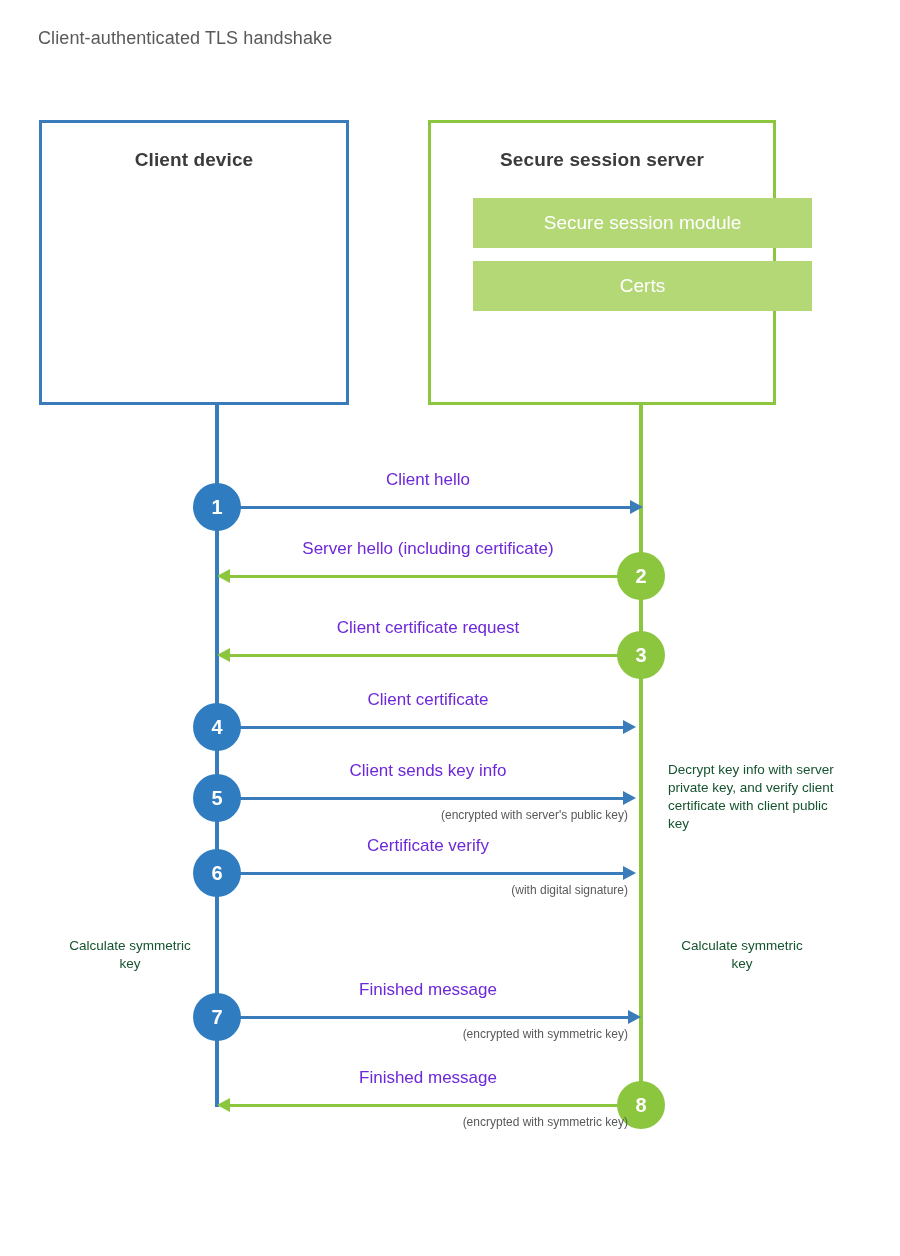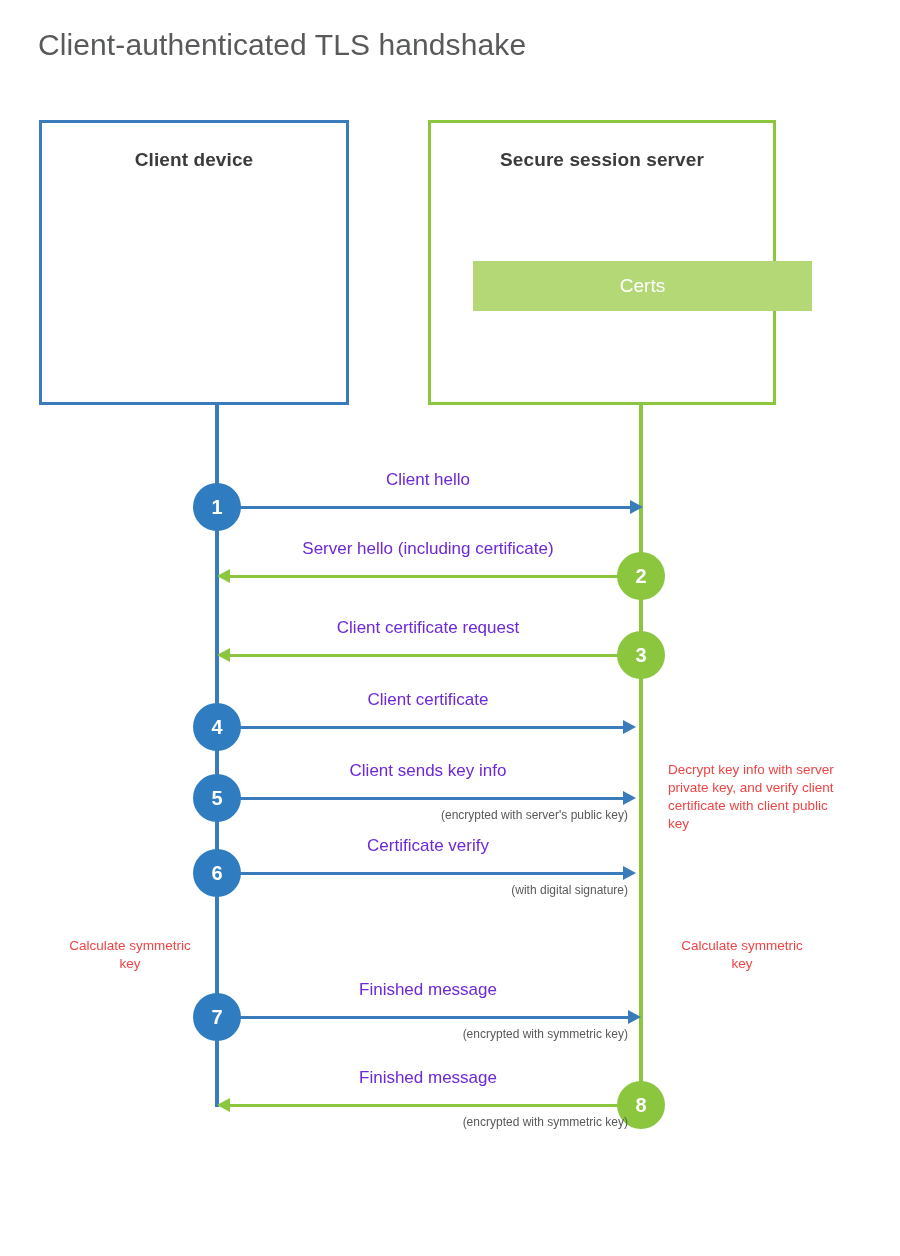--- a/index.html
+++ b/index.html
@@ -13,21 +13,21 @@
     position: relative;
     font-family: "Liberation Sans", sans-serif;
     overflow: hidden;
   }
 
   
   #page-title {
     position: absolute;
     left: 38px;
     top: 28px;
-    font-size: 30px;
+    font-size: 18px;
     font-weight: 400;
     color: #58595b;
     letter-spacing: 0.1px;
     white-space: nowrap;
   }
 
   
   .entity-box {
     position: absolute;
     background: #ffffff;
@@ -182,21 +182,21 @@
     color: #58595b;
     top: 10px;
     white-space: nowrap;
   }
 
   
   .side-note {
     position: absolute;
     font-size: 13.5px;
     line-height: 18px;
-    color: #ef4444;
+    color: #14532d;
   }
   #server-decrypt-note {
     left: 668px;
     top: 761px;
     width: 180px;
     text-align: left;
   }
   #client-calc-key-note {
     left: 60px;
     top: 937px;
@@ -214,20 +214,21 @@
 <body>
 
 <div id="page-title">Client-authenticated TLS handshake</div>
 
 <div class="entity-box" id="client-device-box">
   <div class="entity-title">Client device</div>
 </div>
 
 <div class="entity-box" id="secure-session-server-box">
   <div class="entity-title">Secure session server</div>
+  <div class="server-bar" id="server-bar-0">Secure session module</div>
   <div class="server-bar" id="server-bar-1">Certs</div>
 </div>
 
 <div class="lifeline" id="client-lifeline"></div>
 <div class="lifeline" id="server-lifeline"></div>
 
 <div class="msg-row" id="msg-row-1" style="top:507px">
   <div class="msg-line blue" style="left:217px;width:420px"></div>
   <div class="arrow-head right blue" style="left:630px"></div>
   <div class="step-circle blue">1</div>

